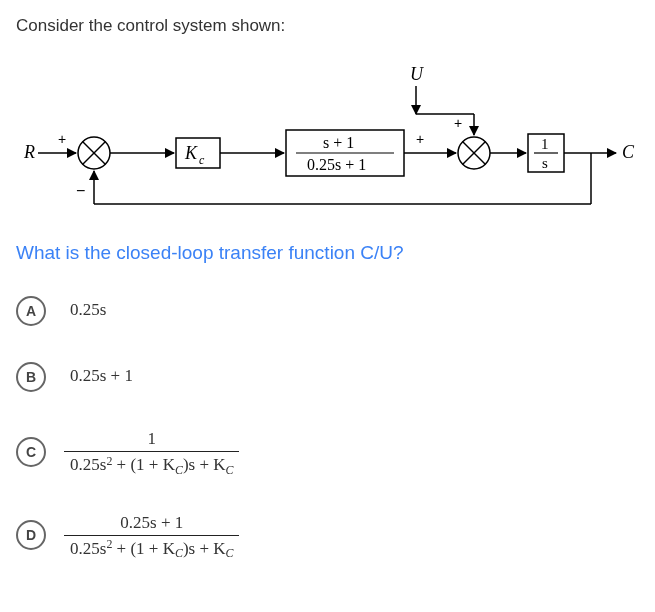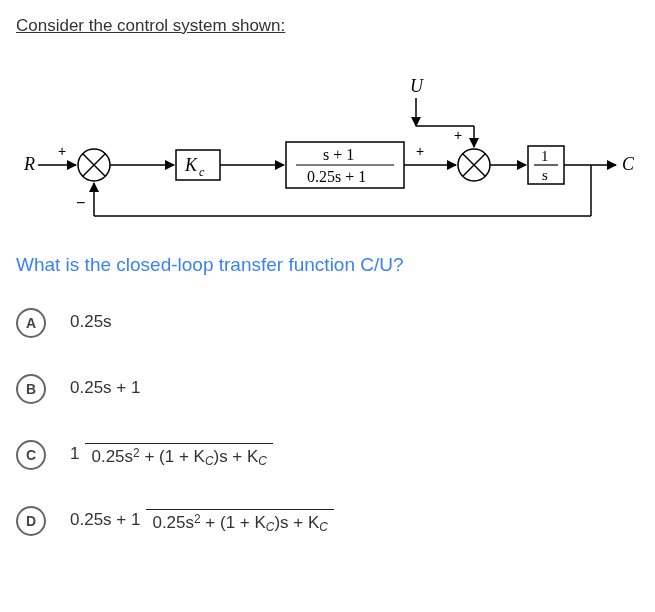--- a/index.html
+++ b/index.html
@@ -4,21 +4,21 @@
   <style>
     * { box-sizing: border-box; margin: 0; padding: 0; }
     body {
       font-family: -apple-system, BlinkMacSystemFont, "Segoe UI", Arial, sans-serif;
       font-size: 16px;
       color: #333;
       background: #fff;
       padding: 16px;
       width: 655px;
     }
-    .question-text { font-size: 17px; color: #333; margin-bottom: 32px; text-decoration: underline; }
+    .question-text { font-size: 17px; color: #333; margin-bottom: 20px; }
     .diagram { margin: 8px 0 16px 0; }
     .subquestion { font-size: 19px; color: #3b82f6; margin: 12px 0 20px 0; }
     .option {
       display: flex;
       align-items: center;
       gap: 18px;
       padding: 12px 0 18px 0;
       margin-bottom: 6px;
     }
     .optLetter {
@@ -28,23 +28,23 @@
       display: flex;
       align-items: center;
       justify-content: center;
       font-weight: 700;
       font-size: 14px;
       color: #444;
       flex: 0 0 30px;
     }
     .frac {
       display: inline-flex;
-      flex-direction: row;
+      flex-direction: column;
       align-items: center;
-      font-family: Liberation Sans, sans-serif;
+      font-family: Liberation Serif, serif;
       font-size: 17px;
       line-height: 1.25;
     }
     .frac .num { padding: 0 6px 2px 6px; }
     .frac .den {
       border-top: 1.3px solid #222;
       padding: 2px 6px 0 6px;
     }
     .sup { font-size: 0.7em; position: relative; top: -0.45em; }
     .sub { font-size: 0.7em; position: relative; top: 0.3em; font-style: italic; }

